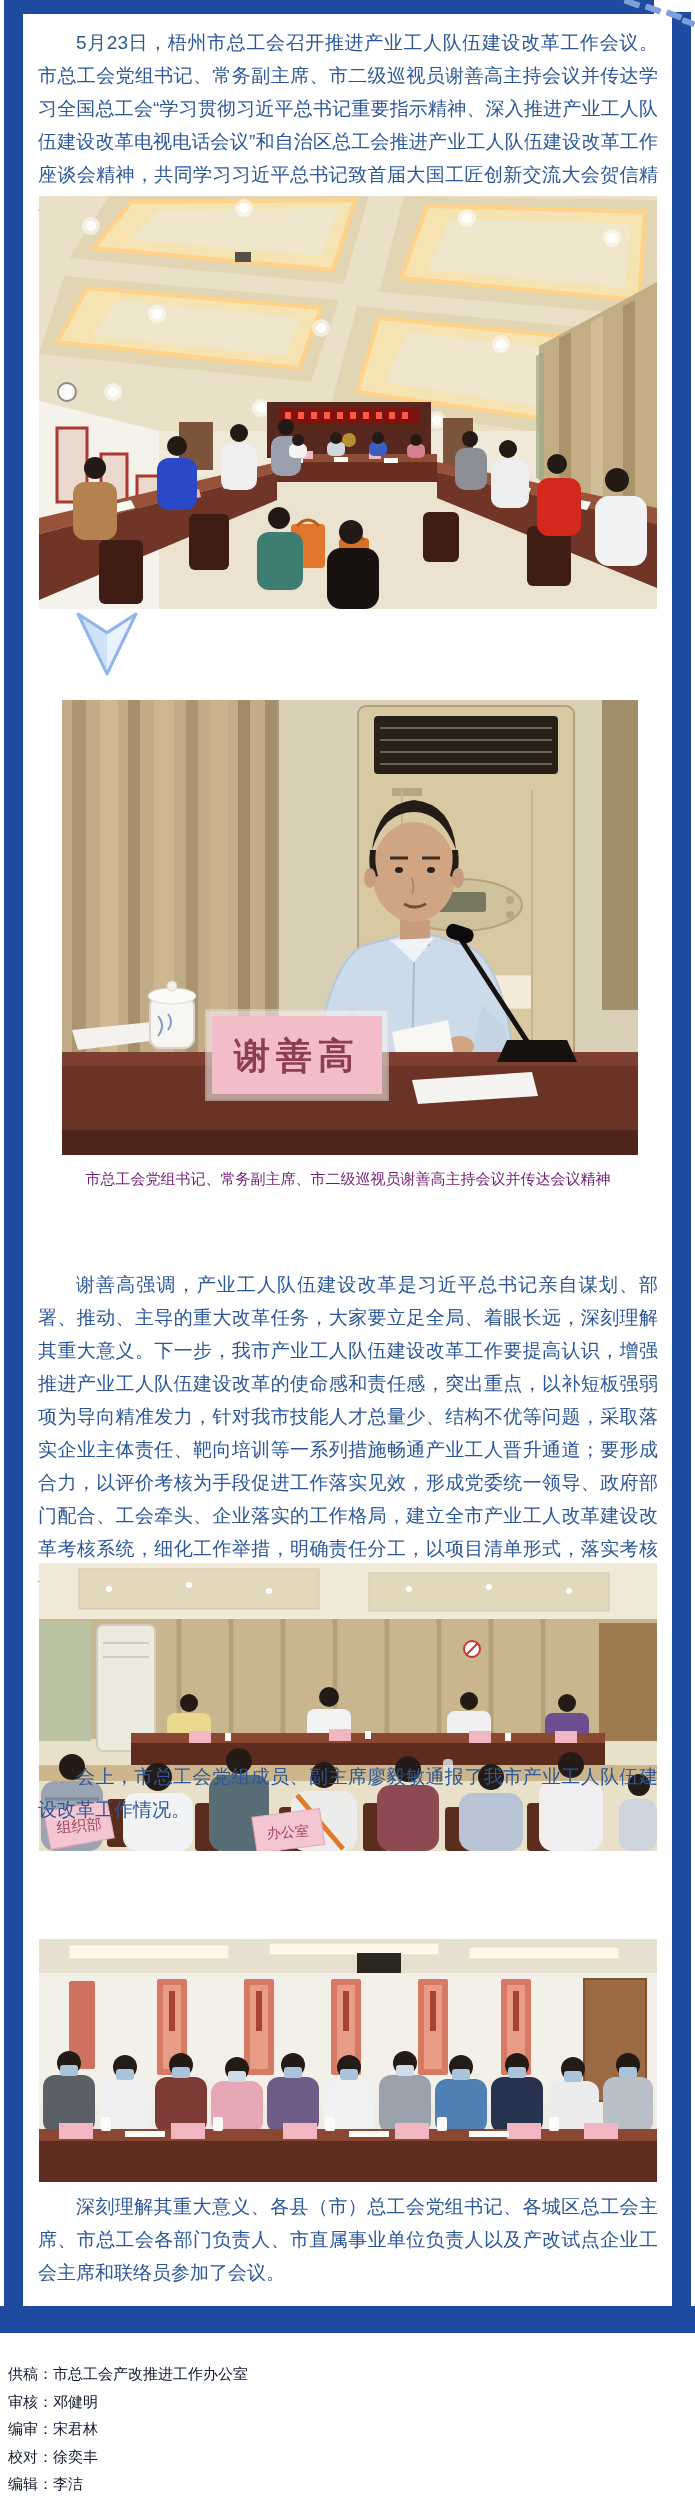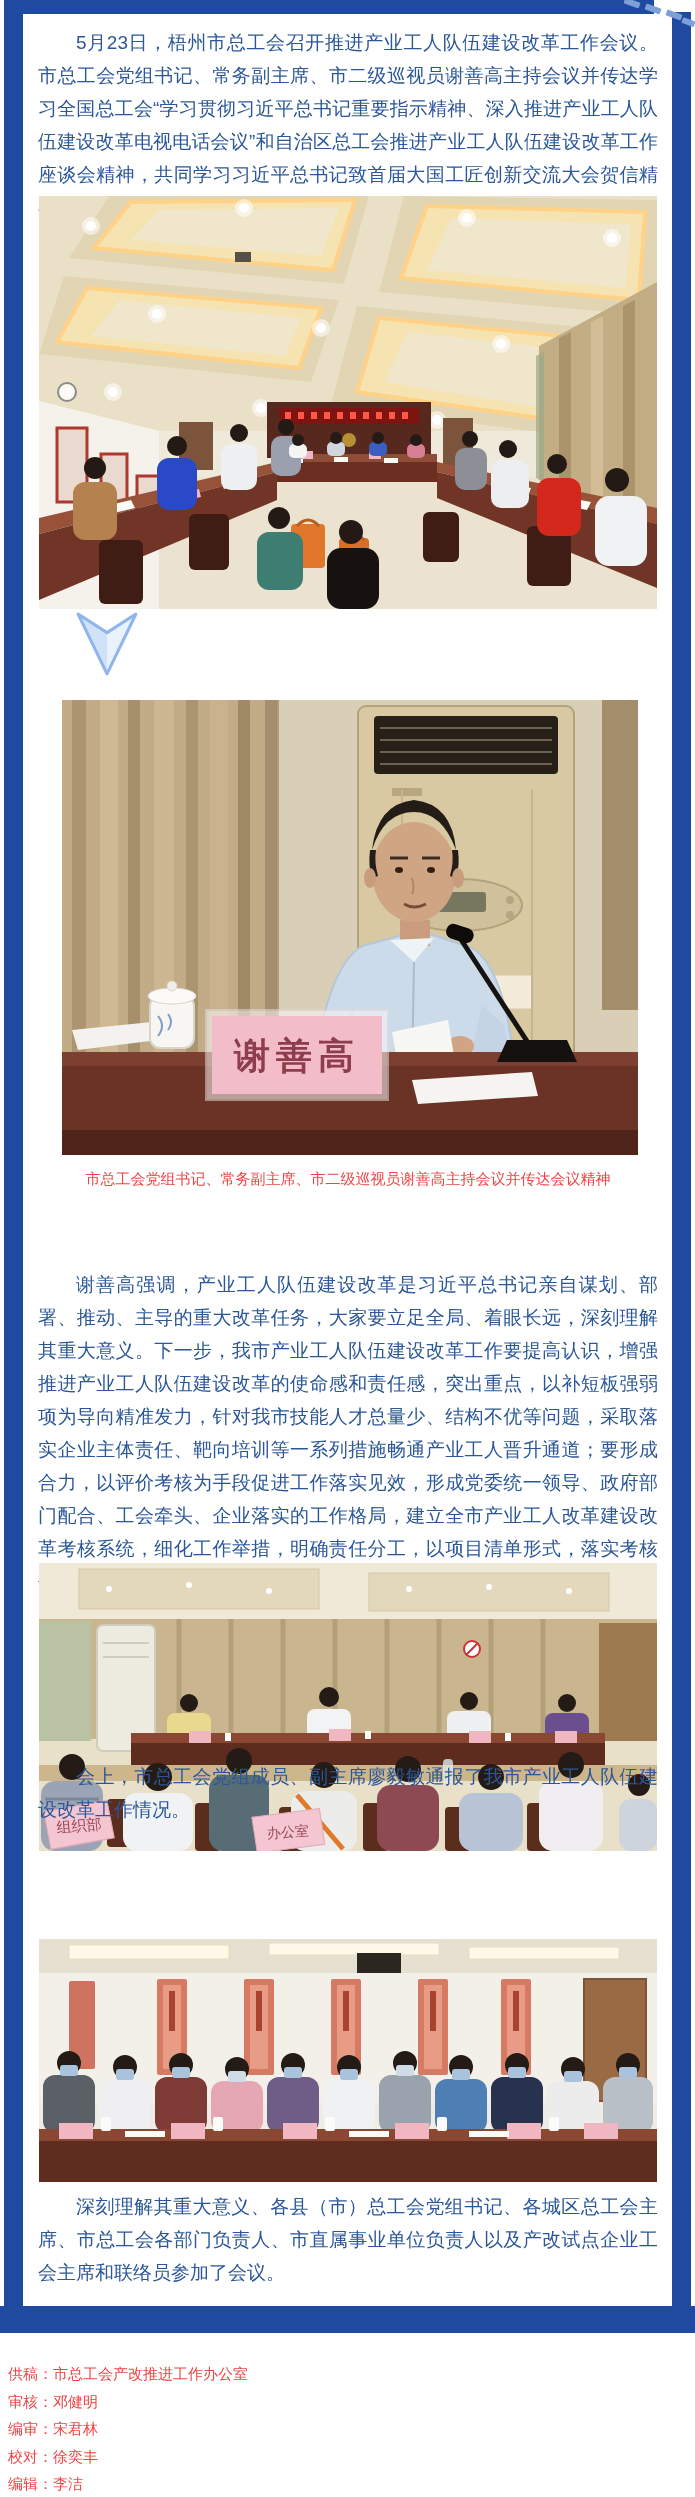--- a/index.html
+++ b/index.html
@@ -15,24 +15,24 @@
         color:#2b5798;text-align:justify;text-indent:2em}
   .p1{top:26px}
   .p2{top:1268px}
   .p3{top:1760px}
   .p4{top:2190px}
   .photo{position:absolute;display:block}
   .photo1{left:38px;top:196px}
   .arrow{position:absolute;left:76px;top:612px}
   .photo2{left:62px;top:700px}
   .caption{position:absolute;left:38px;top:1170px;width:620px;text-align:center;
-           font-size:15px;color:#ef4444}
+           font-size:15px;color:#701a75}
   .photo3{left:38px;top:1563px}
   .photo4{left:38px;top:1939px}
-  .footer{position:absolute;left:8px;top:2360px;font-size:15px;color:#ef4444;line-height:27.6px}
+  .footer{position:absolute;left:8px;top:2360px;font-size:15px;color:#0f172a;line-height:27.6px}
   svg text{font-family:"Liberation Sans","DejaVu Sans",sans-serif}
 </style>
 </head>
 <body>
 
 <div>
 
   <div class="bar bar-top"></div>
   <div class="bar bar-left"></div>
   <div class="bar bar-right"></div>

